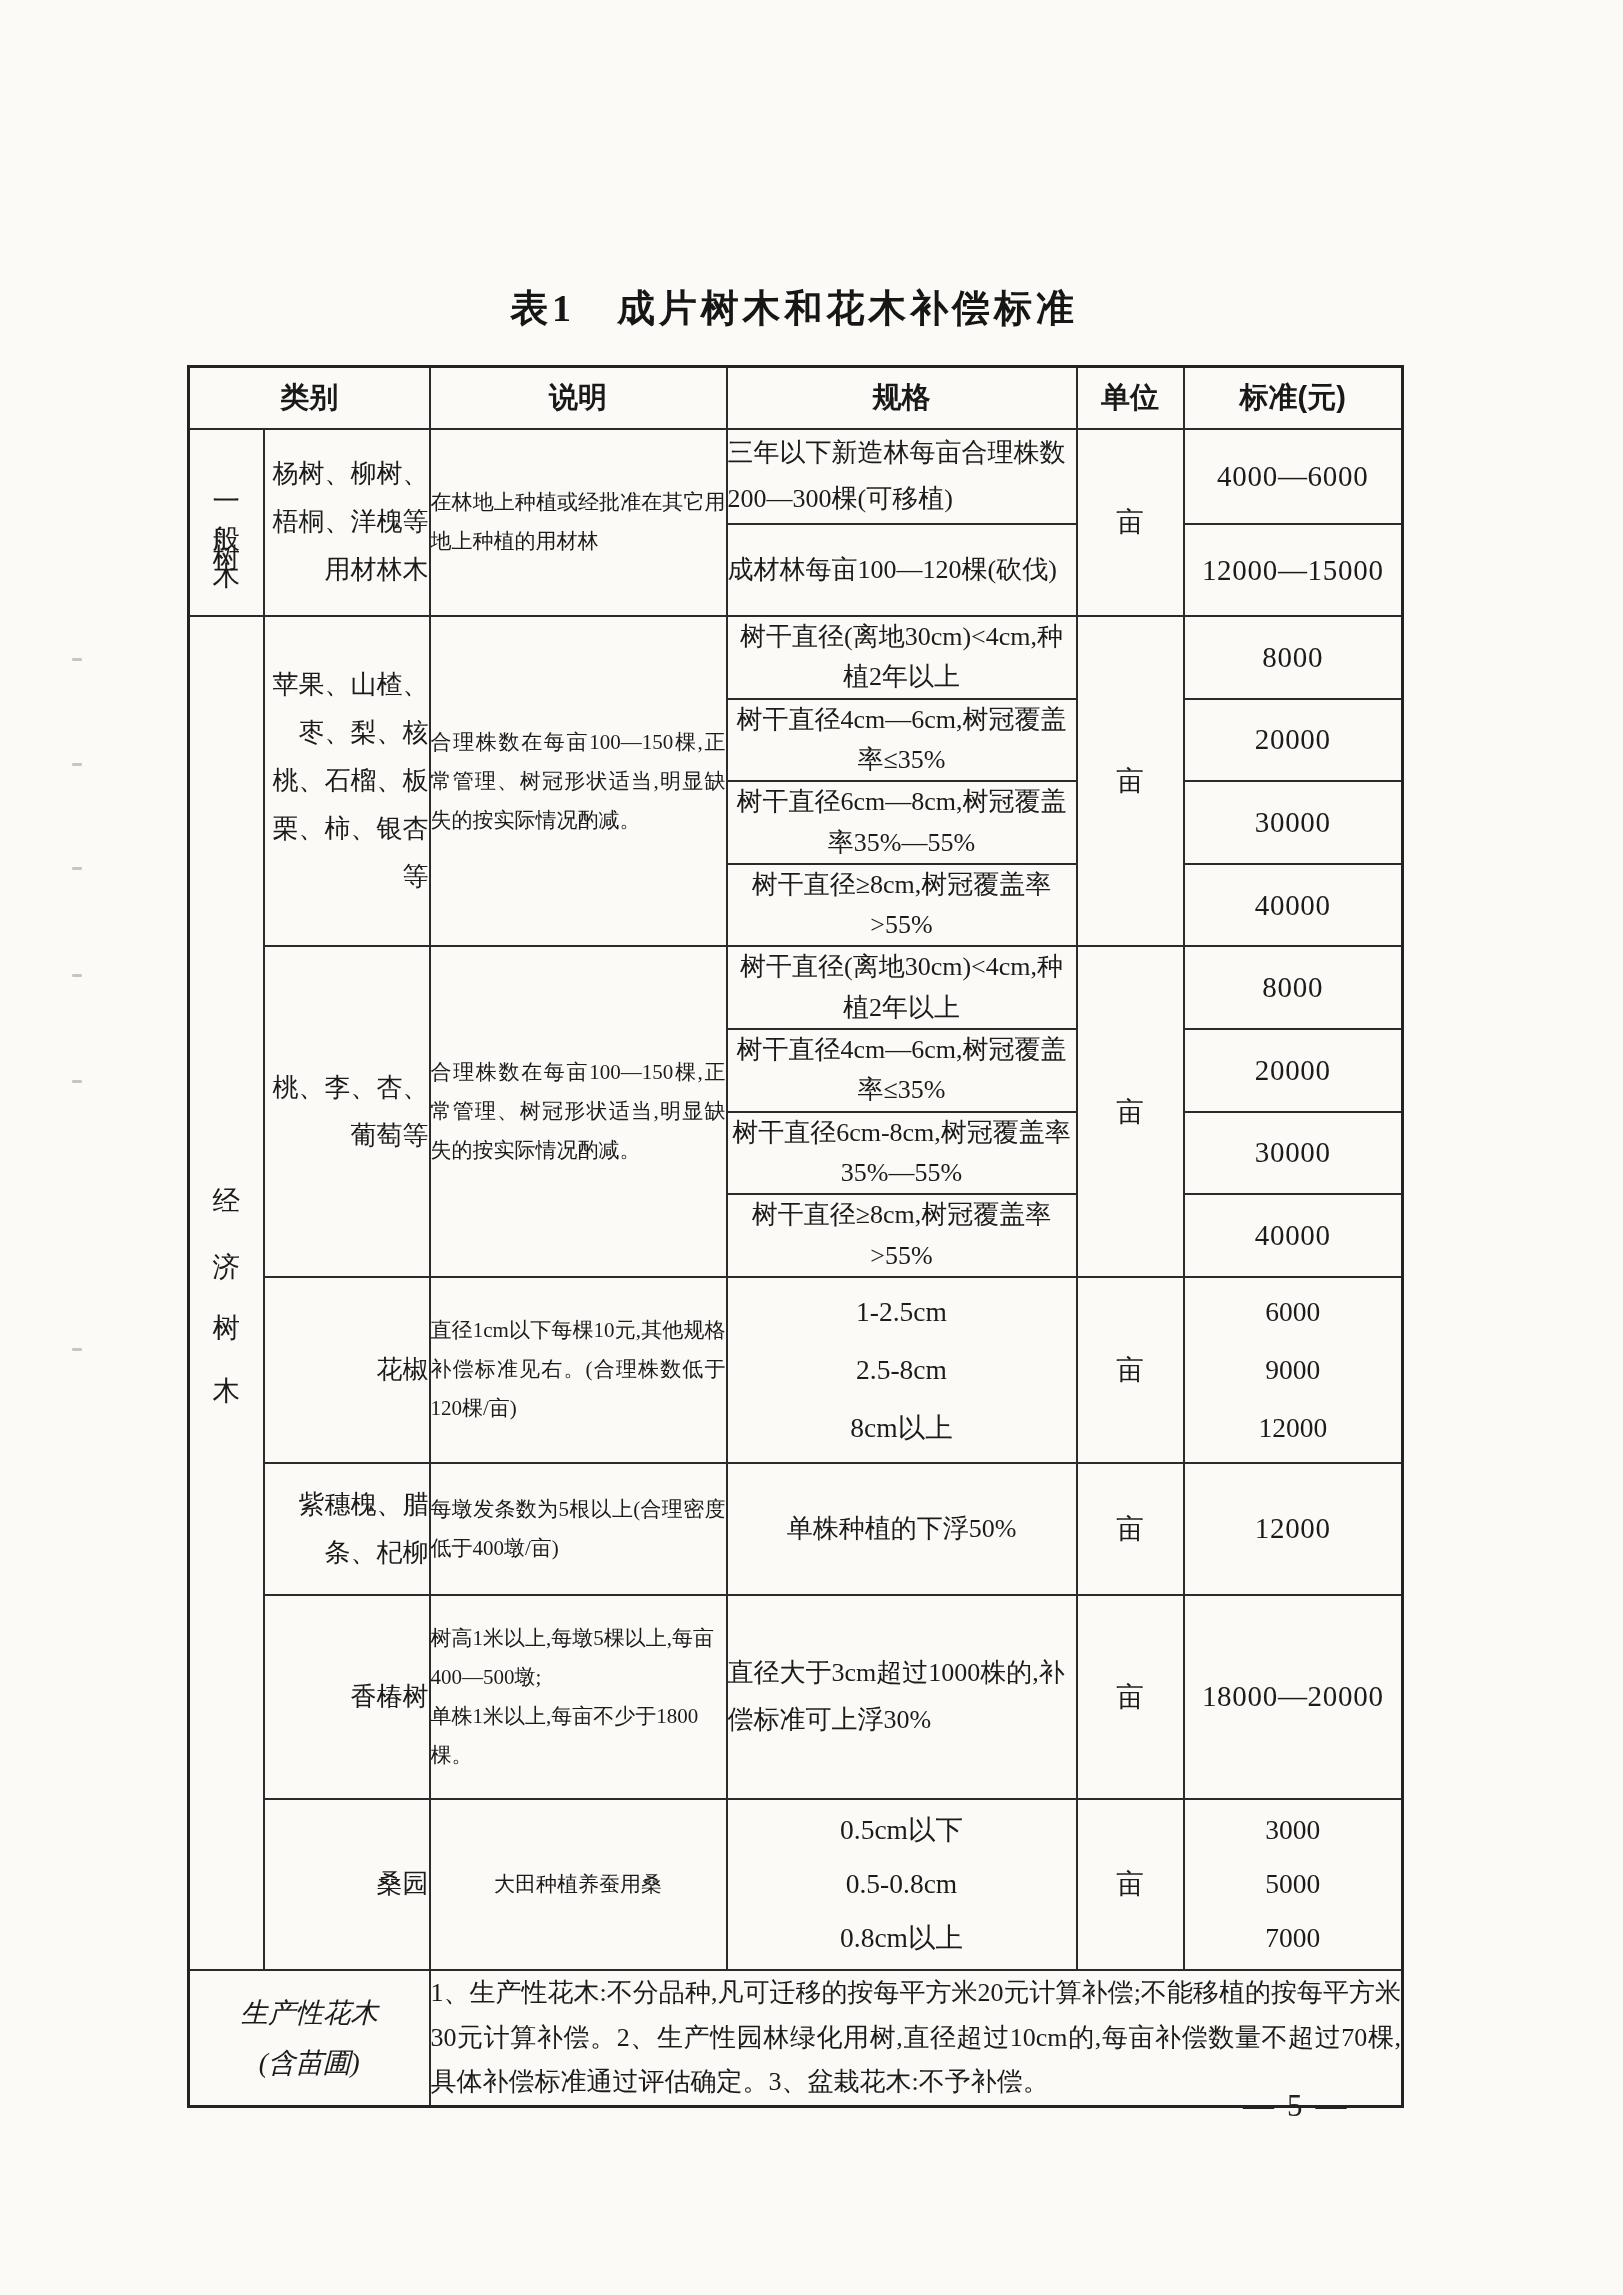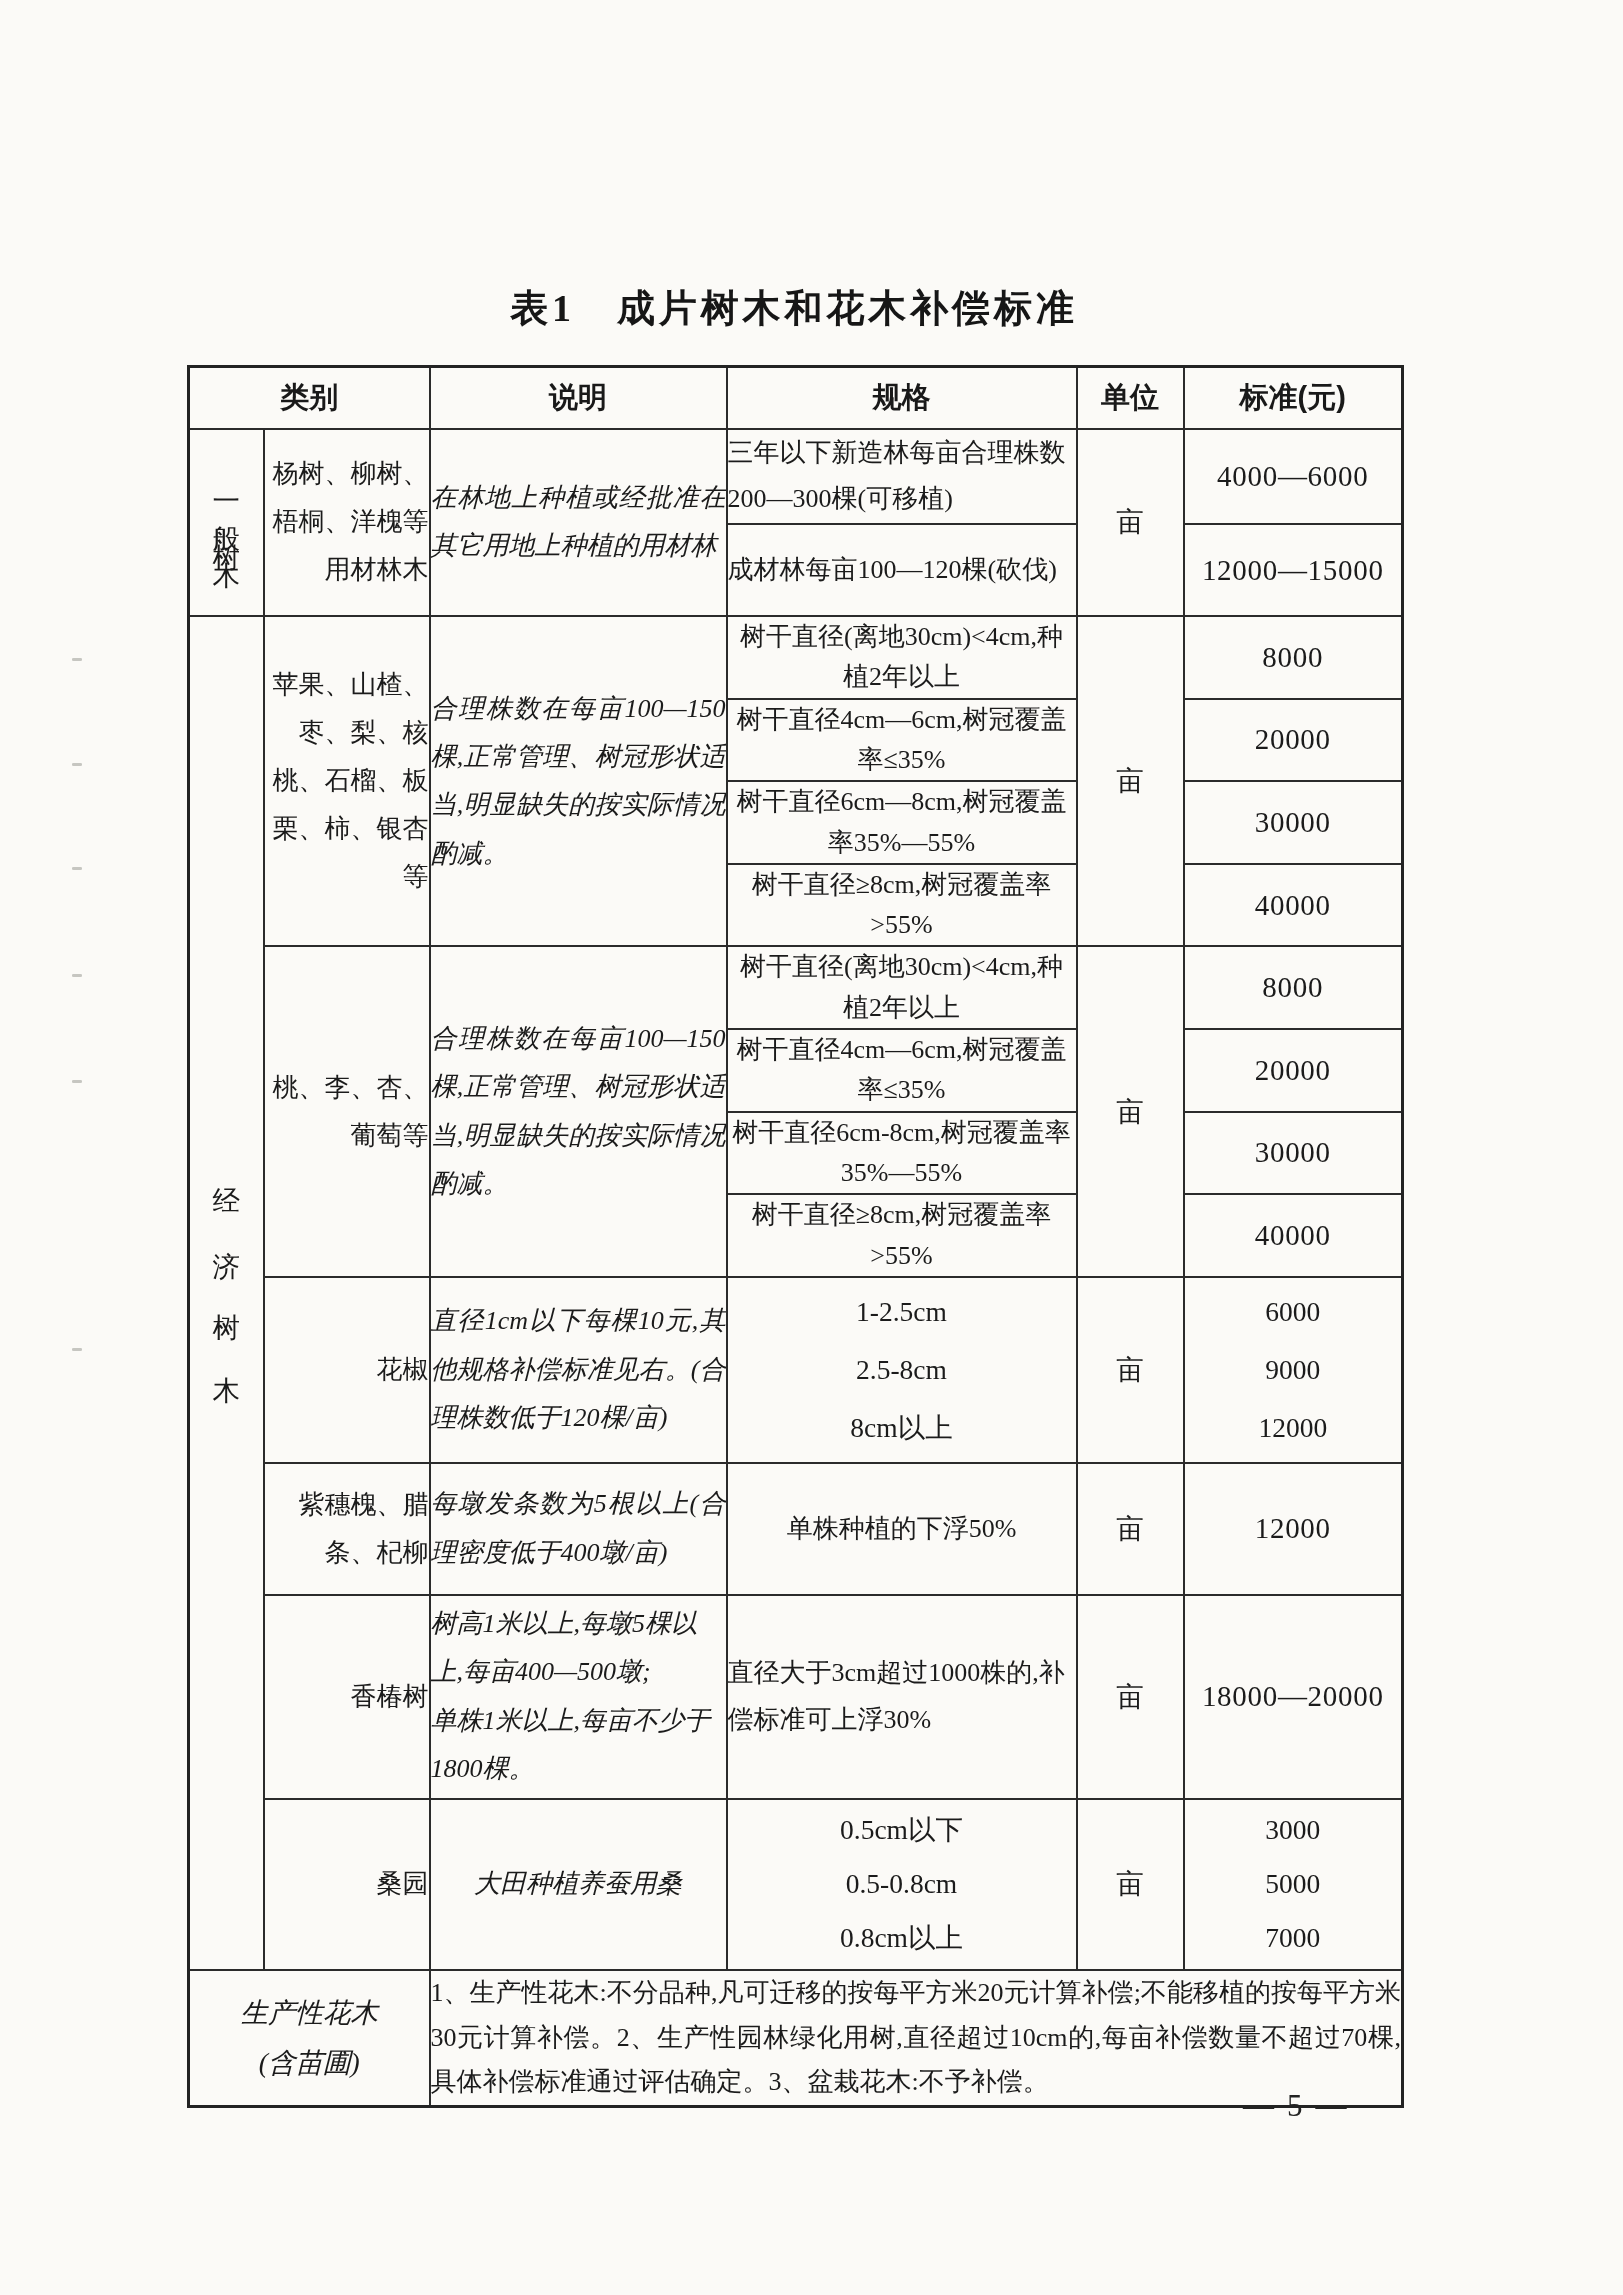--- a/index.html
+++ b/index.html
@@ -30,21 +30,21 @@
   .cat-cell{text-align:center;}
   .vert{
     display:inline-block;writing-mode:vertical-rl;text-orientation:upright;
     font-size:27.5px;letter-spacing:.65em;color:#1b1b1b;
   }
   .vert.wide{letter-spacing:2.3em;}
   .species{
     font-size:26px;line-height:1.85;text-align:right;padding:0 3.3px;
   }
   .desc{
-    font-size:26px;line-height:1.86;text-align:justify;padding:6.5px 13px;font-style:italic;
+    font-size:21px;line-height:1.86;text-align:justify;padding:6.5px 13px;
   }
   .desc.preline{white-space:pre-line;text-align:left;}
   .desc.center{text-align:center;padding:0 22px;margin-left:24px;}
   .spec-l{
     font-size:26px;line-height:1.8;text-align:left;padding:5.2px 13px;margin-left:25px;
   }
   .spec-c{
     font-size:26px;line-height:1.55;text-align:center;padding:3.9px 9.2px;
   }
   .unit{font-size:27.5px;text-align:center;}

